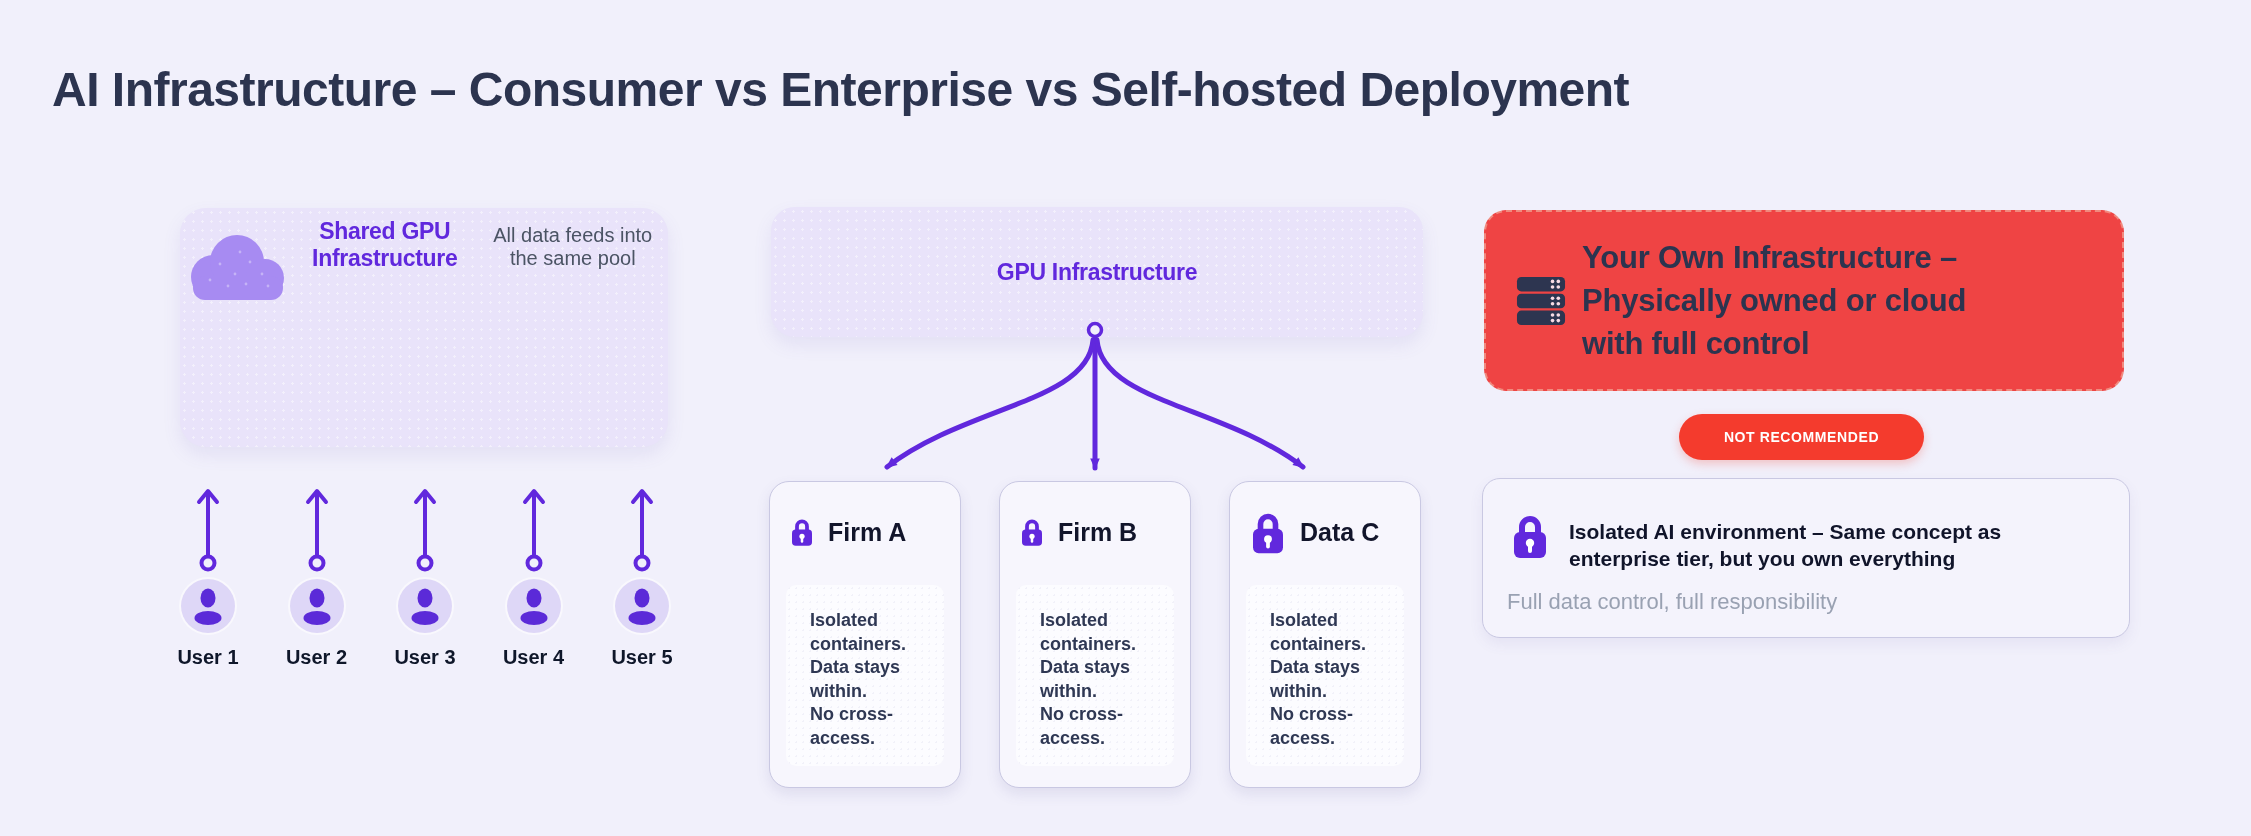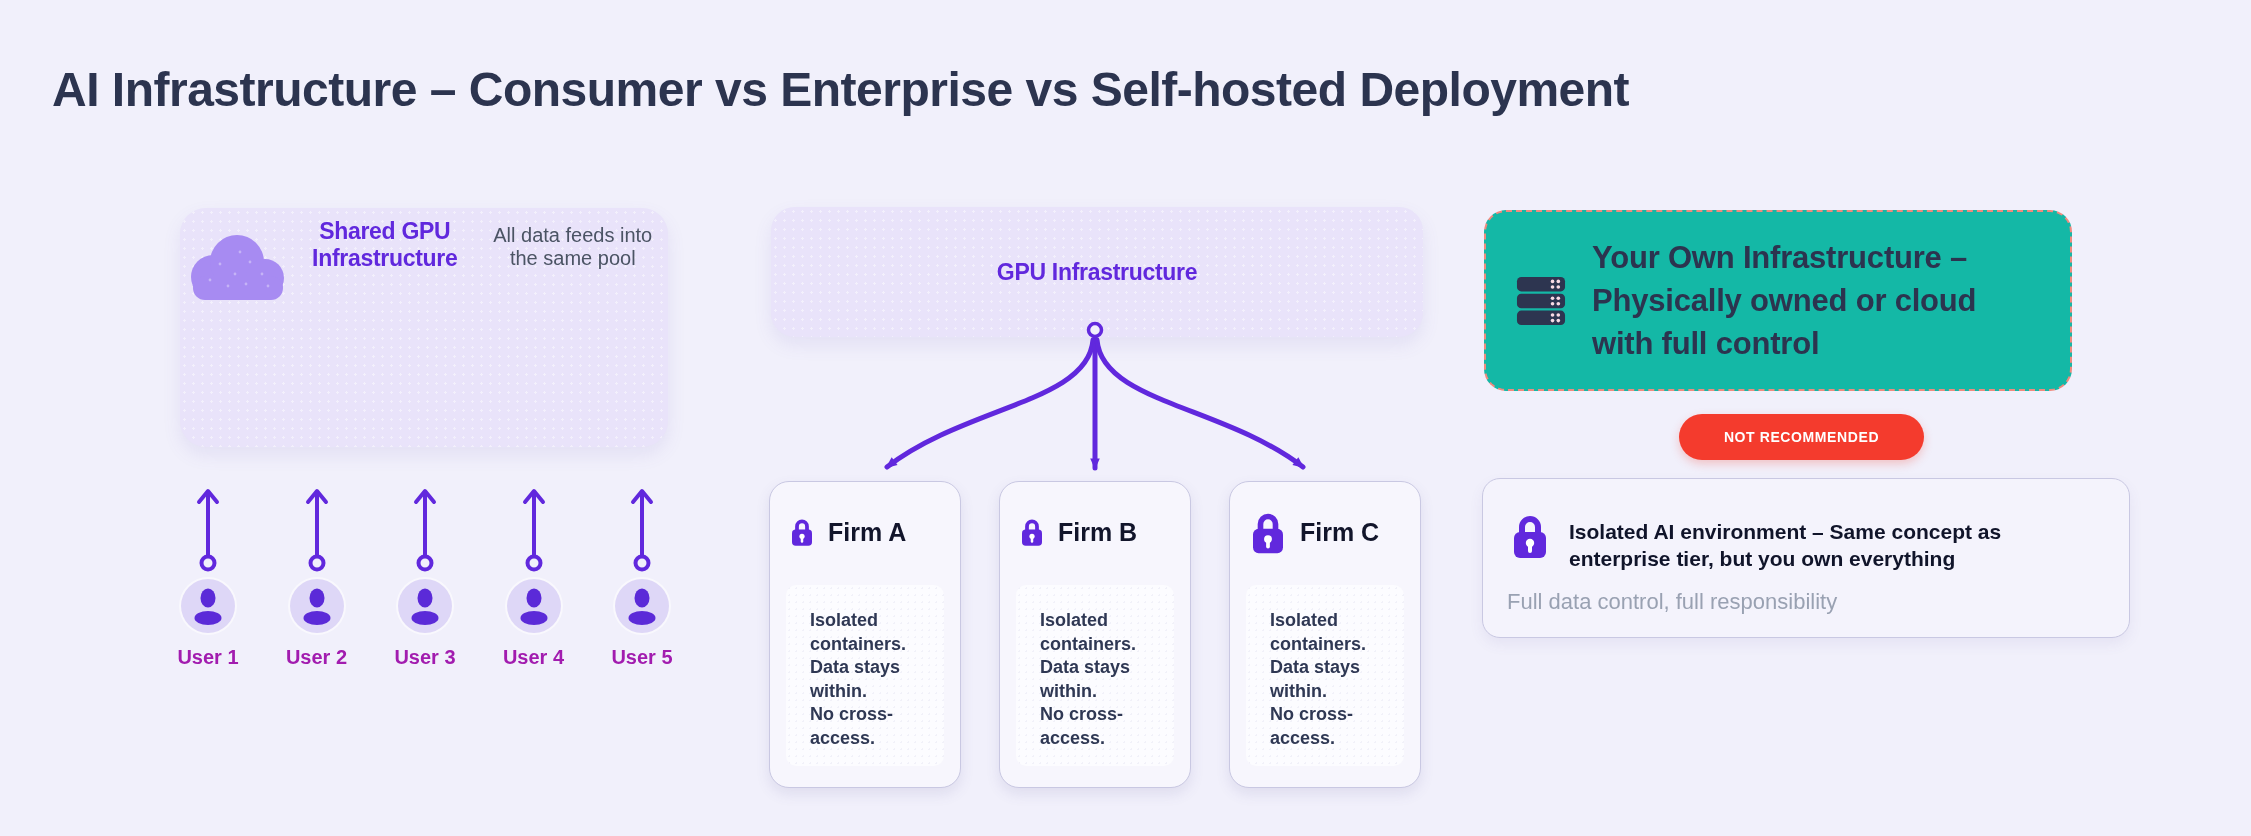--- a/index.html
+++ b/index.html
@@ -53,21 +53,21 @@
   }
   .user-col{
     width:100px;display:flex;flex-direction:column;align-items:center;
   }
   .avatar{
     margin-top:7px;width:54px;height:54px;border-radius:50%;
     background:#ded7f7;box-shadow:0 0 0 2px rgba(255,255,255,.55);
     display:flex;align-items:center;justify-content:center;
   }
   .user-label{
-    margin-top:13px;font-size:20px;font-weight:700;color:#a21caf;
+    margin-top:13px;font-size:20px;font-weight:700;color:#0f172a;
   }
 
   
   .firm-card{
     top:481px;width:192px;height:307px;
     background:#f7f6fd;border:1.5px solid #c9c8e2;border-radius:20px;
     box-shadow:0 6px 14px rgba(90,80,150,.12);
     box-sizing:border-box;
   }
   .firm-card.c1{left:769px;}
@@ -86,23 +86,23 @@
     border-radius:10px;
     padding:24px 8px 0 24px;box-sizing:border-box;
   }
   .firm-body{
     font-size:18px;font-weight:700;color:#2f3854;line-height:23.5px;
   }
   .prewrap{white-space:pre-line;}
 
   
   .panel-own{
-    left:1484px;top:210px;width:588px;height:181px;
-    background:#14b8a6;border:2.5px dashed #f08a7e;border-radius:22px;
-    display:flex;align-items:center;gap:26px;
+    left:1484px;top:210px;width:640px;height:181px;
+    background:#ef4444;border:2.5px dashed #f08a7e;border-radius:22px;
+    display:flex;align-items:center;gap:16px;
     padding-left:30px;box-sizing:border-box;
   }
   .own-heading{
     font-size:31px;font-weight:700;color:#2c344f;line-height:43px;letter-spacing:-0.2px;
   }
   .badge{
     left:1679px;top:414px;width:245px;height:46px;
     background:#f43b2d;border-radius:23px;
     display:flex;align-items:center;justify-content:center;
     color:#ffffff;font-size:14px;font-weight:700;letter-spacing:0.6px;
@@ -319,21 +319,21 @@
   <div class="abs firm-card c3">
     <div class="firm-head">
       <span>
           <svg width="36" height="45" viewBox="0 0 38 48">
             <path d="M11 22 V15 a8 8 0 0 1 16 0 V22" fill="none" stroke="#6128dd" stroke-width="6" stroke-linecap="round"></path>
             <rect x="3" y="20" width="32" height="26" rx="6" fill="#6128dd"></rect>
             <circle cx="19" cy="31" r="4.2" fill="#fff"></circle>
             <path d="M19 32 v7" stroke="#fff" stroke-width="4" stroke-linecap="round"></path>
           </svg>
         </span>
-      <span class="firm-name">Firm C</span>
+      <span class="firm-name">Data C</span>
     </div>
     <div class="firm-inner">
       <div class="firm-body prewrap">Isolated
 containers.
 Data stays
 within.
 No cross-
 access.</div>
     </div>
   </div>

